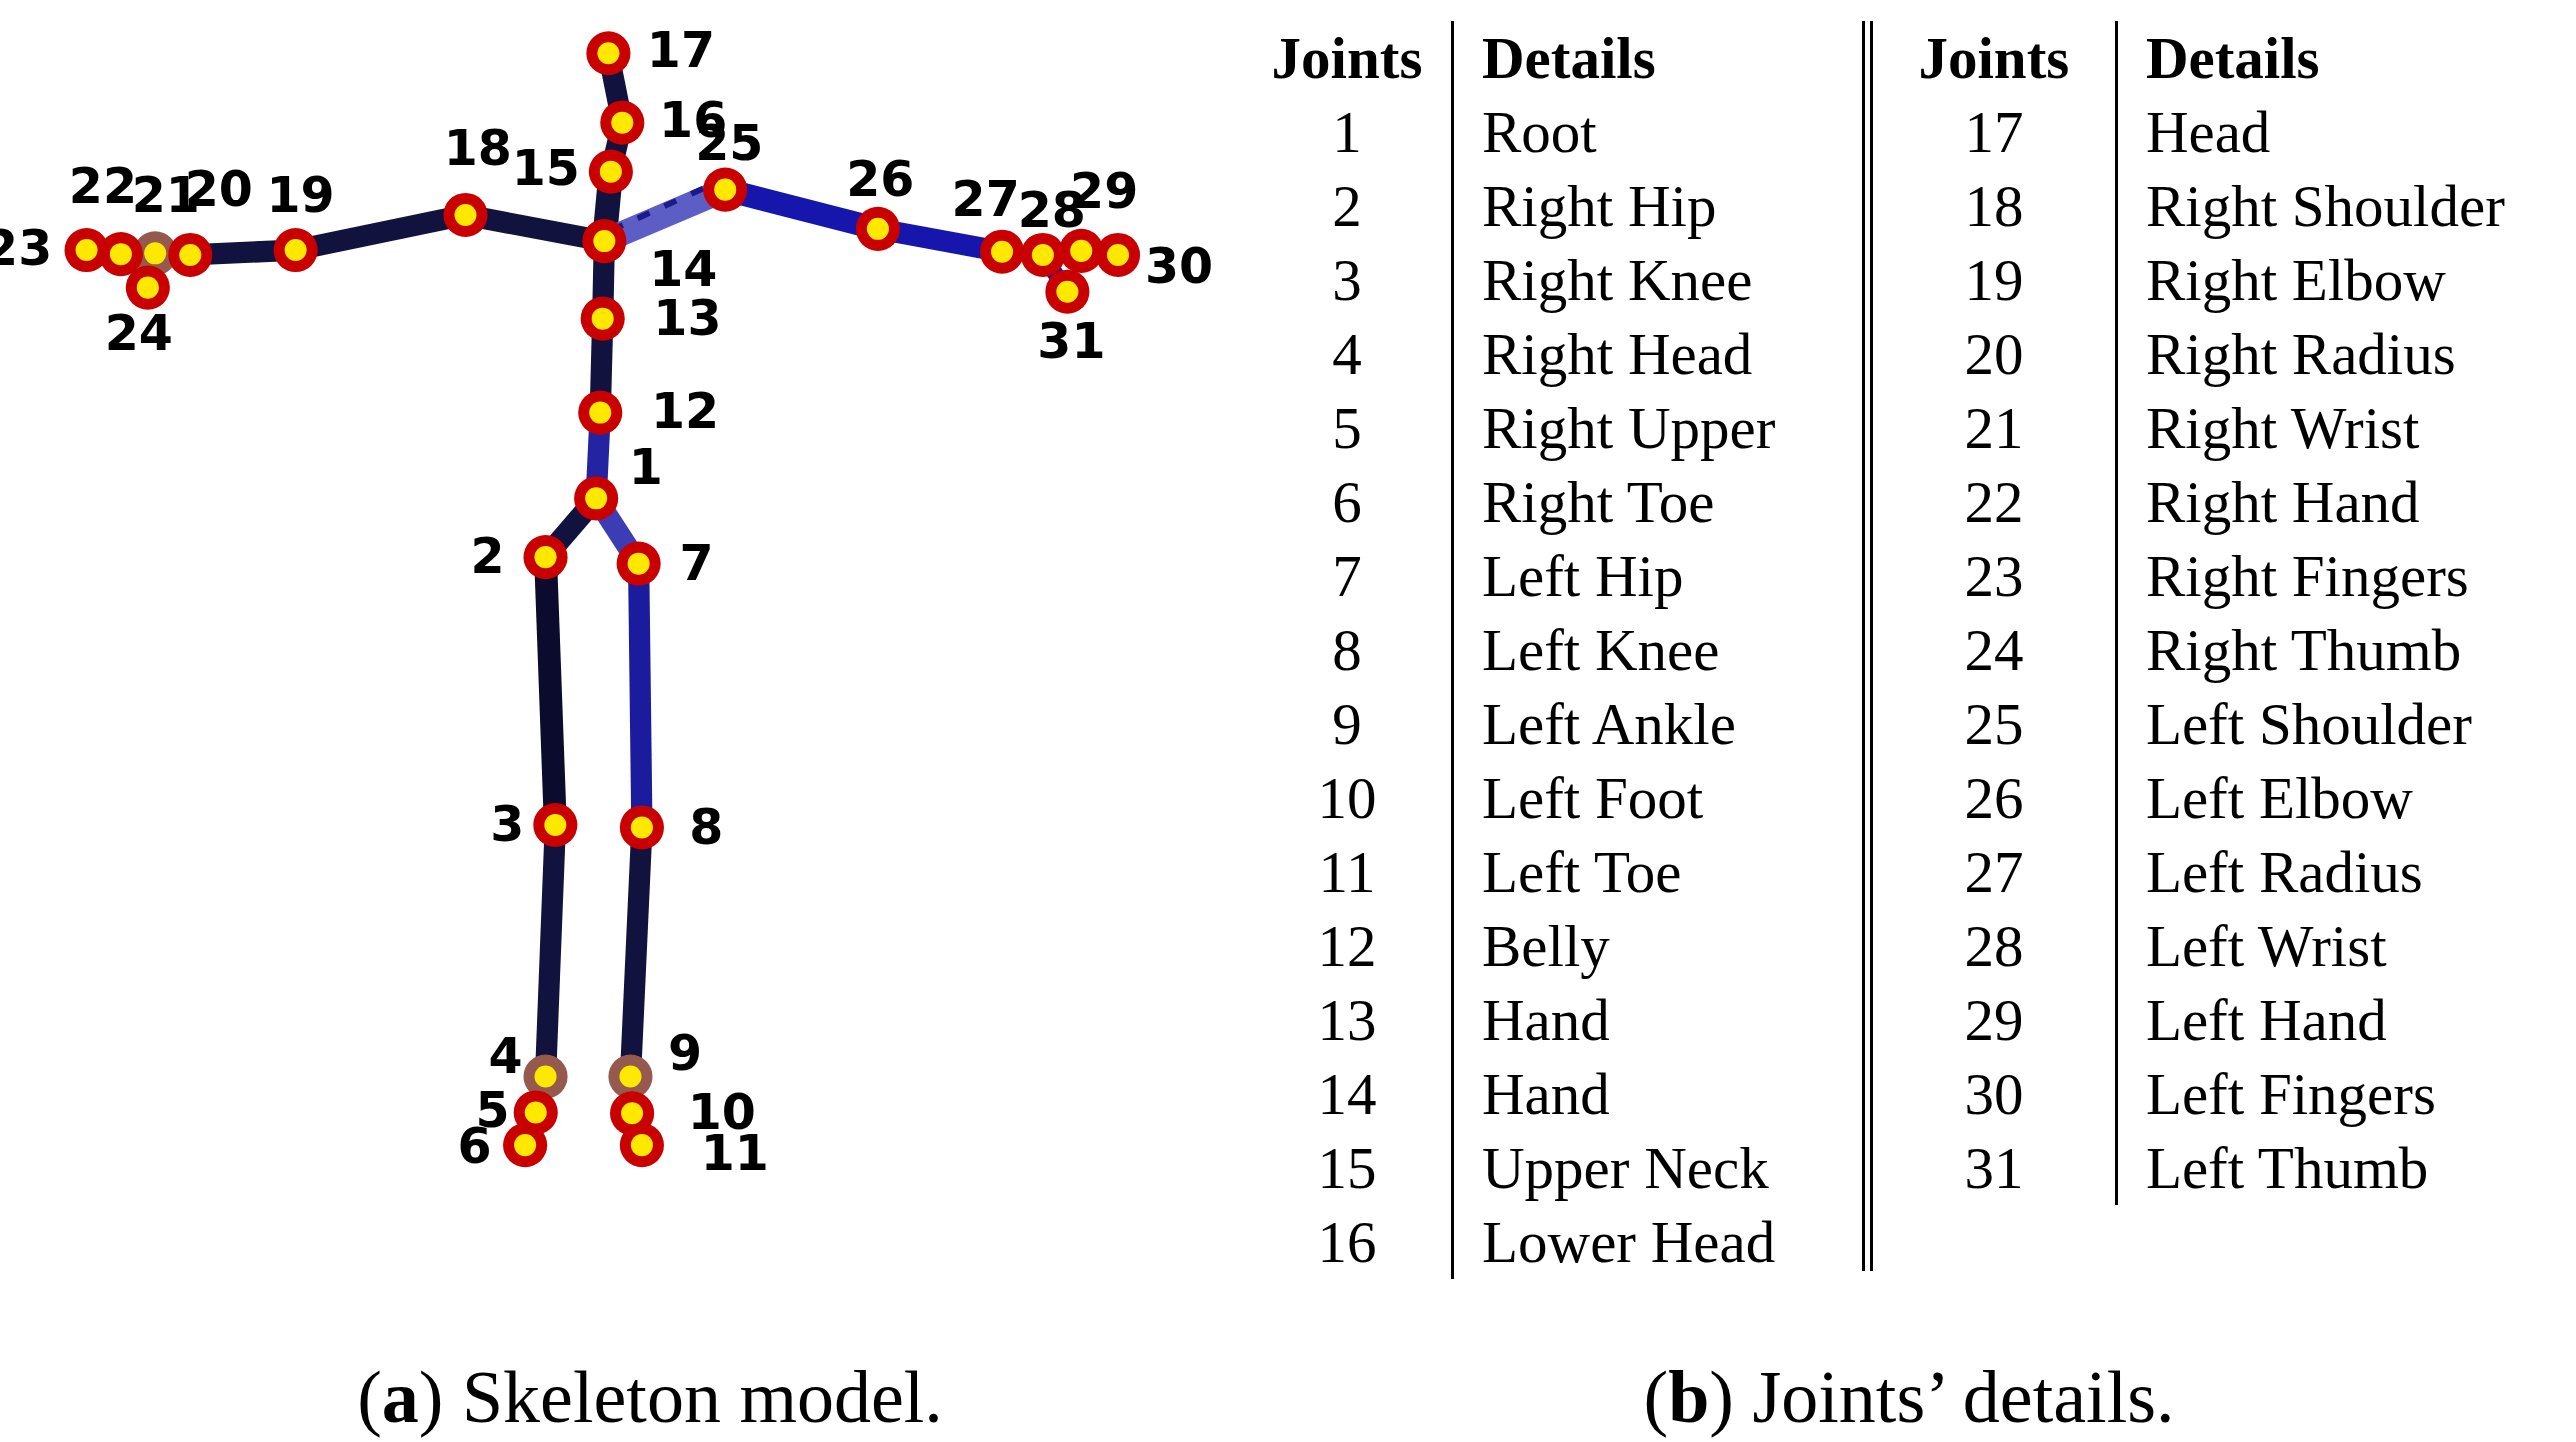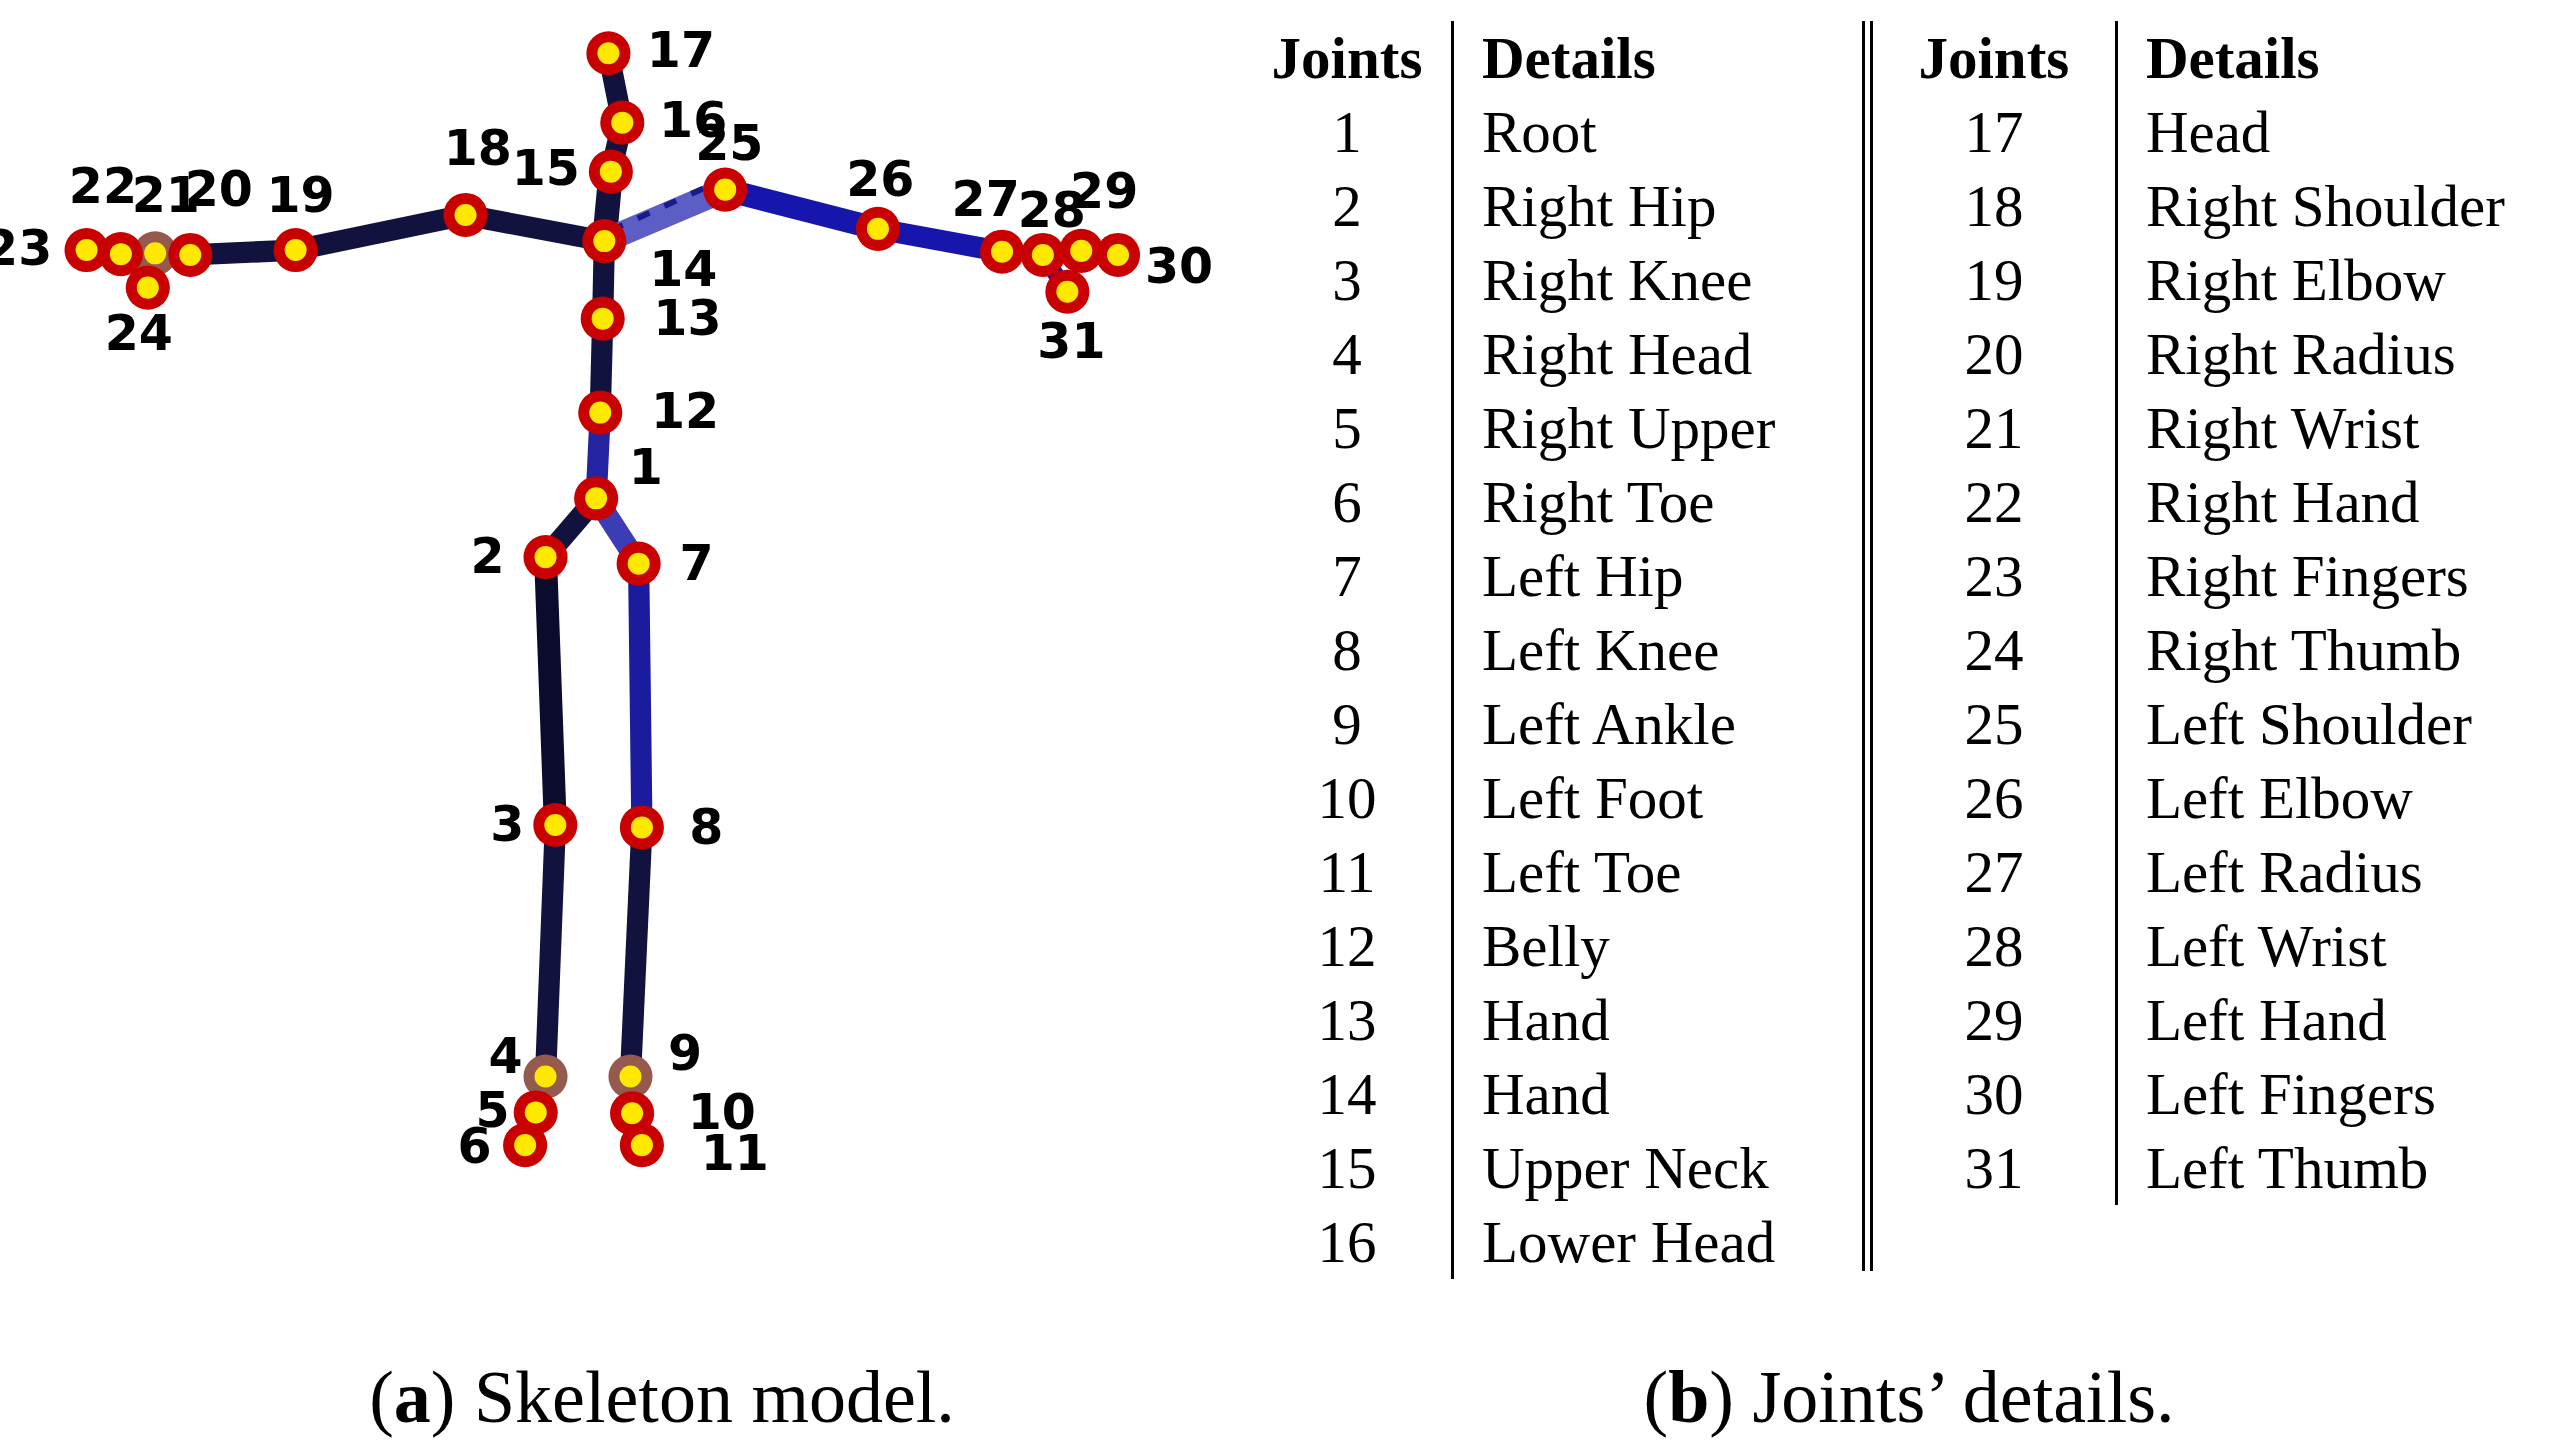--- a/index.html
+++ b/index.html
@@ -2,21 +2,21 @@
 <html style="font-size:13px"><head>
 <meta charset="utf-8">
 <style>
   html,body{margin:0;padding:0;background:#ffffff;}
   body{width:2576px;height:1442px;position:relative;overflow:hidden;
        font-family:"Liberation Serif", serif;color:#000;}
   #panel-a{position:absolute;left:0;top:0;width:1225px;height:1356px;}
   #skeleton-svg{position:absolute;left:0;top:0;}
   .caption{position:absolute;top:1358px;font-size:74px;line-height:78px;
            text-align:center;white-space:nowrap;}
-  #caption-a{left:12px;width:1225px;padding-left:75px;box-sizing:border-box;}
+  #caption-a{left:0;width:1225px;padding-left:75px;box-sizing:border-box;}
   #caption-b{left:1242px;width:1334px;}
   .cap-bold{font-weight:bold;}
   
   #panel-b{position:absolute;left:1243px;top:21px;display:flex;align-items:flex-start;}
   .jtable{display:grid;grid-auto-rows:74px;font-size:59px;line-height:74px;white-space:nowrap;}
   .jtable.t0{grid-template-columns:211px 408px;}
   .jtable.t1{grid-template-columns:245px 445px;}
   .jcol{text-align:center;border-right:3.3px solid #000;}
   .dcol{text-align:left;padding-left:28px;}
   .hdr{font-weight:bold;}

